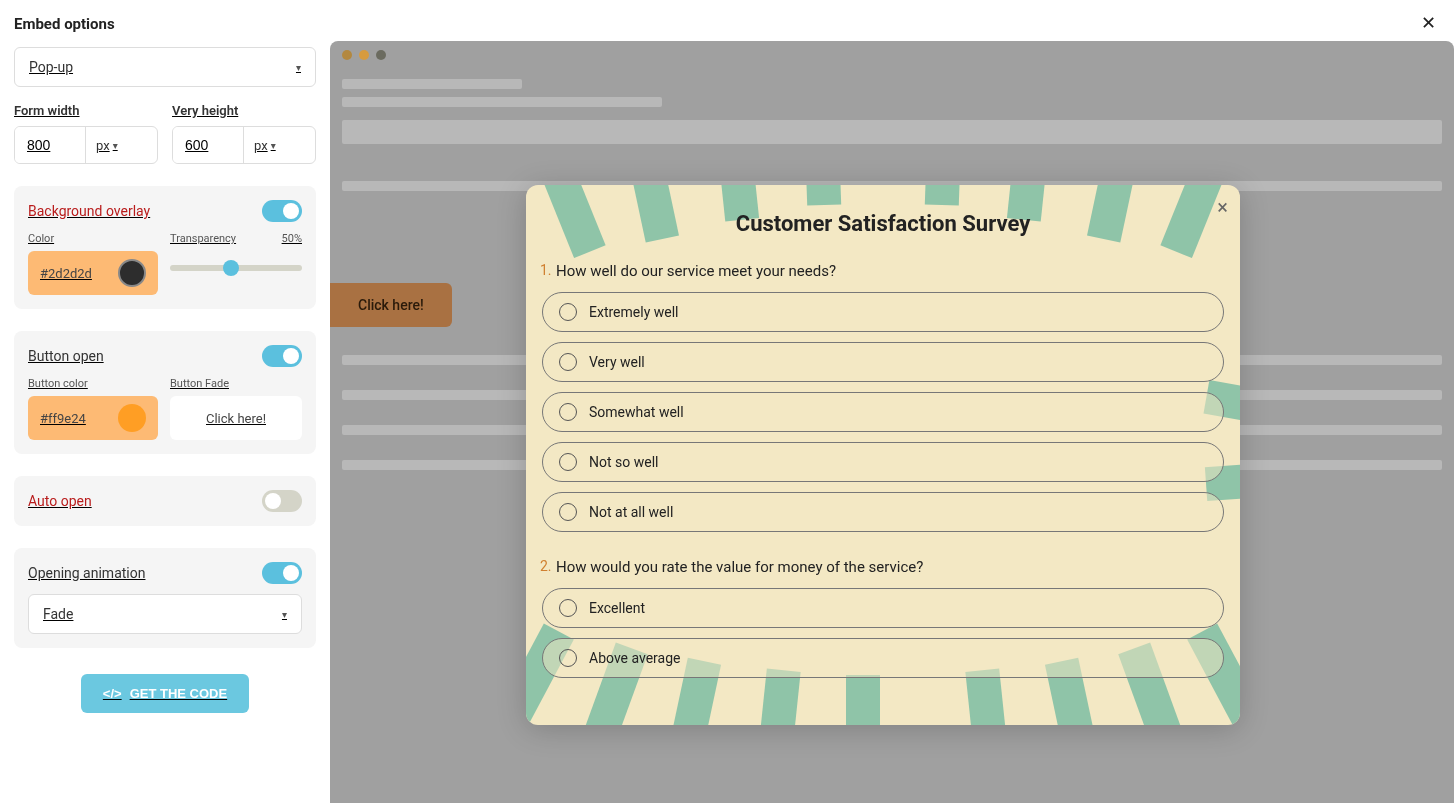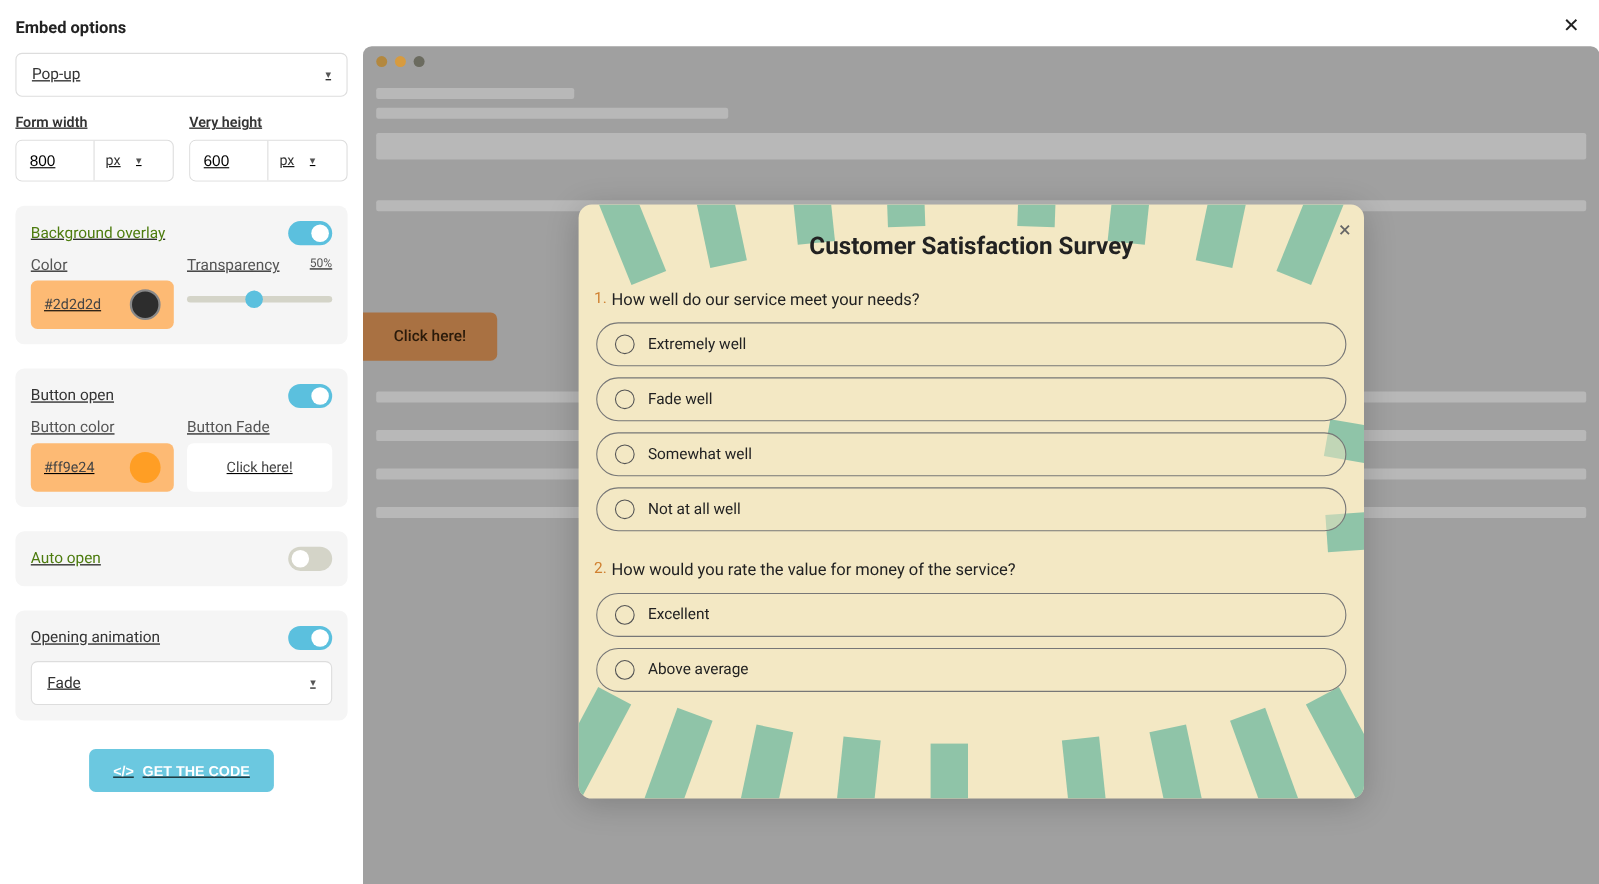--- a/index.html
+++ b/index.html
@@ -9,34 +9,34 @@
 .close-x { font-size: 18px; cursor: pointer; color: #222; padding: 0 4px; }
 .main { display: flex; height: calc(100% - 42px); text-decoration: underline; }
 .sidebar { width: 330px; padding: 6px 14px 0 14px; overflow-y: auto; }
 .select-box { width: 100%; border: 1px solid #ddd; border-radius: 6px; background: #fff; padding: 11px 14px; font-size: 14px; color: #333; display: flex; justify-content: space-between; align-items: center; cursor: pointer; }
 .chev { font-size: 10px; color: #555; }
 .dim-row { display: flex; gap: 14px; margin-top: 16px; }
 .dim-col { flex: 1; }
 .dim-label { font-size: 13px; font-weight: 600; color: #333; margin-bottom: 8px; }
 .dim-input { display: flex; border: 1px solid #ddd; border-radius: 6px; overflow: hidden; }
 .dim-input input { border: none; padding: 10px 12px; width: 70px; font-size: 14px; outline: none; }
-.dim-input .unit { border-left: 1px solid #ddd; padding: 10px 10px; font-size: 13px; color: #333; display: flex; align-items: center; gap: 14px; cursor: pointer; }
+.dim-input .unit { border-left: 1px solid #ddd; padding: 10px 10px; font-size: 13px; color: #333; display: flex; align-items: center; gap: 3px; cursor: pointer; }
 .card { background: #f5f5f5; border-radius: 8px; padding: 14px; margin-top: 22px; }
 .card-hdr { display: flex; justify-content: space-between; align-items: center; margin-bottom: 10px; }
-.card-title { font-size: 14px; color: #4d7c0f; }
+.card-title { font-size: 14px; color: #b91c1c; }
 .card-title.dark { color: #333; }
 .toggle { width: 40px; height: 22px; border-radius: 11px; position: relative; cursor: pointer; }
 .toggle.on { background: #5bc0de; }
 .toggle.off { background: #d4d4c8; }
 .toggle .knob { width: 16px; height: 16px; background: #fff; border-radius: 50%; position: absolute; top: 3px; }
 .toggle.on .knob { right: 3px; }
 .toggle.off .knob { left: 3px; }
 .sub-row { display: flex; gap: 12px; }
 .sub-col { flex: 1; }
-.sub-label { font-size: 14px; color: #555; margin-bottom: 6px; }
+.sub-label { font-size: 11px; color: #555; margin-bottom: 6px; }
 .sub-val { font-size: 11px; color: #555; text-align: right; }
 .color-box { background: #fdba74; border-radius: 6px; padding: 8px 12px; display: flex; align-items: center; justify-content: space-between; height: 44px; }
 .color-box span { font-size: 13px; color: #444; }
 .swatch { width: 28px; height: 28px; border-radius: 50%; }
 .swatch.dark { background: #2d2d2d; border: 2px solid #888; }
 .swatch.orange { background: #ff9e24; }
 .slider-track { height: 6px; background: #d4d4c8; border-radius: 3px; position: relative; margin-top: 14px; }
 .slider-thumb { width: 16px; height: 16px; background: #5bc0de; border-radius: 50%; position: absolute; top: -5px; left: 40%; cursor: pointer; }
 .text-input { background: #fff; border-radius: 6px; padding: 12px; text-align: center; font-size: 13px; color: #444; height: 44px; display: flex; align-items: center; justify-content: center; }
 .get-code { display: flex; justify-content: center; margin-top: 26px; }
@@ -227,25 +227,29 @@
 
         <div class="q">
           <span class="qnum">1.</span>
           <div class="qtext">How well do our service meet your needs?</div>
           <div class="opt">
               <div class="radio"></div>
               <span>Extremely well</span>
             </div>
           <div class="opt">
               <div class="radio"></div>
-              <span>Fade well</span>
+              <span>Very well</span>
             </div>
           <div class="opt">
               <div class="radio"></div>
               <span>Somewhat well</span>
+            </div>
+          <div class="opt">
+              <div class="radio"></div>
+              <span>Not so well</span>
             </div>
           <div class="opt">
               <div class="radio"></div>
               <span>Not at all well</span>
             </div>
         </div>
 
         <div class="q">
           <span class="qnum">2.</span>
           <div class="qtext">How would you rate the value for money of the service?</div>

